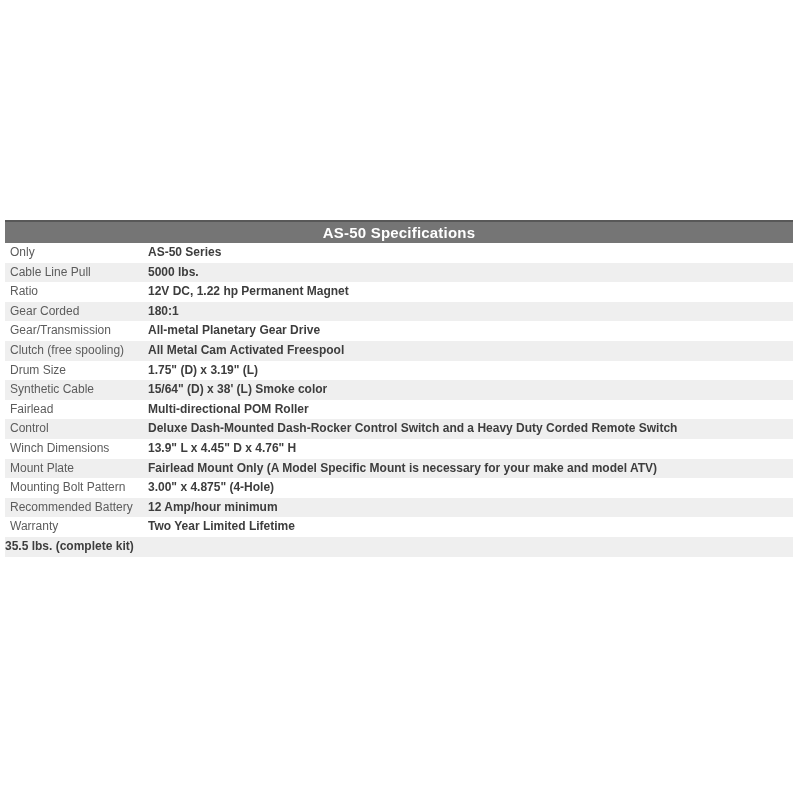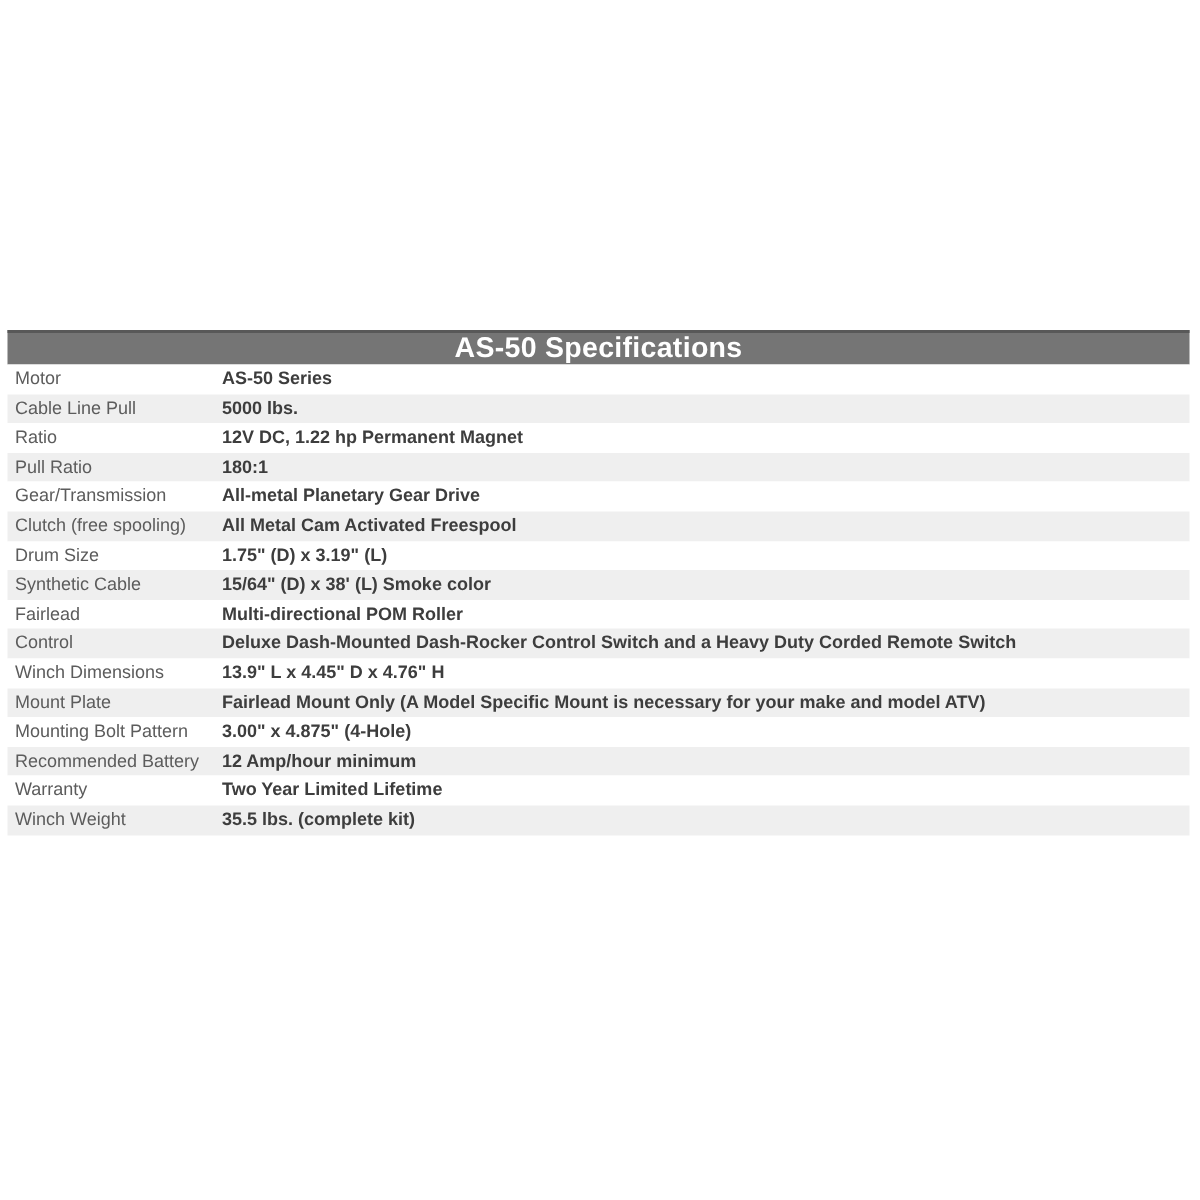--- a/index.html
+++ b/index.html
@@ -18,21 +18,21 @@
     position: absolute;
     top: 220px;
     left: 5px;
     width: 788px;
   }
   .spec-header {
     background: #757575;
     border-top: 2px solid #585858;
     color: #ffffff;
     font-weight: bold;
-    font-size: 19px;
+    font-size: 15px;
     text-align: center;
     height: 21px;
     line-height: 21px;
     letter-spacing: 0.2px;
   }
   .spec-body {
     width: 100%;
   }
   .spec-row {
     display: flex;
@@ -59,33 +59,33 @@
     font-weight: bold;
   }
 </style>
 </head>
 <body>
 
 <div class="spec-table">
   <div class="spec-header">AS-50 Specifications</div>
   <div class="spec-body" id="spec-body">
       <div class="spec-row">
-        <div class="spec-label">Motor</div>
+        <div class="spec-label">Only</div>
         <div class="spec-value">AS-50 Series</div>
       </div>
       <div class="spec-row">
         <div class="spec-label">Cable Line Pull</div>
         <div class="spec-value">5000 lbs.</div>
       </div>
       <div class="spec-row">
         <div class="spec-label">Ratio</div>
         <div class="spec-value">12V DC, 1.22 hp Permanent Magnet</div>
       </div>
       <div class="spec-row">
-        <div class="spec-label">Pull Ratio</div>
+        <div class="spec-label">Gear Corded</div>
         <div class="spec-value">180:1</div>
       </div>
       <div class="spec-row">
         <div class="spec-label">Gear/Transmission</div>
         <div class="spec-value">All-metal Planetary Gear Drive</div>
       </div>
       <div class="spec-row">
         <div class="spec-label">Clutch (free spooling)</div>
         <div class="spec-value">All Metal Cam Activated Freespool</div>
       </div>
@@ -119,17 +119,16 @@
       </div>
       <div class="spec-row">
         <div class="spec-label">Recommended Battery</div>
         <div class="spec-value">12 Amp/hour minimum</div>
       </div>
       <div class="spec-row">
         <div class="spec-label">Warranty</div>
         <div class="spec-value">Two Year Limited Lifetime</div>
       </div>
       <div class="spec-row">
-        <div class="spec-label">Winch Weight</div>
         <div class="spec-value">35.5 lbs. (complete kit)</div>
       </div>
     </div>
 </div>
 
 </body></html>

